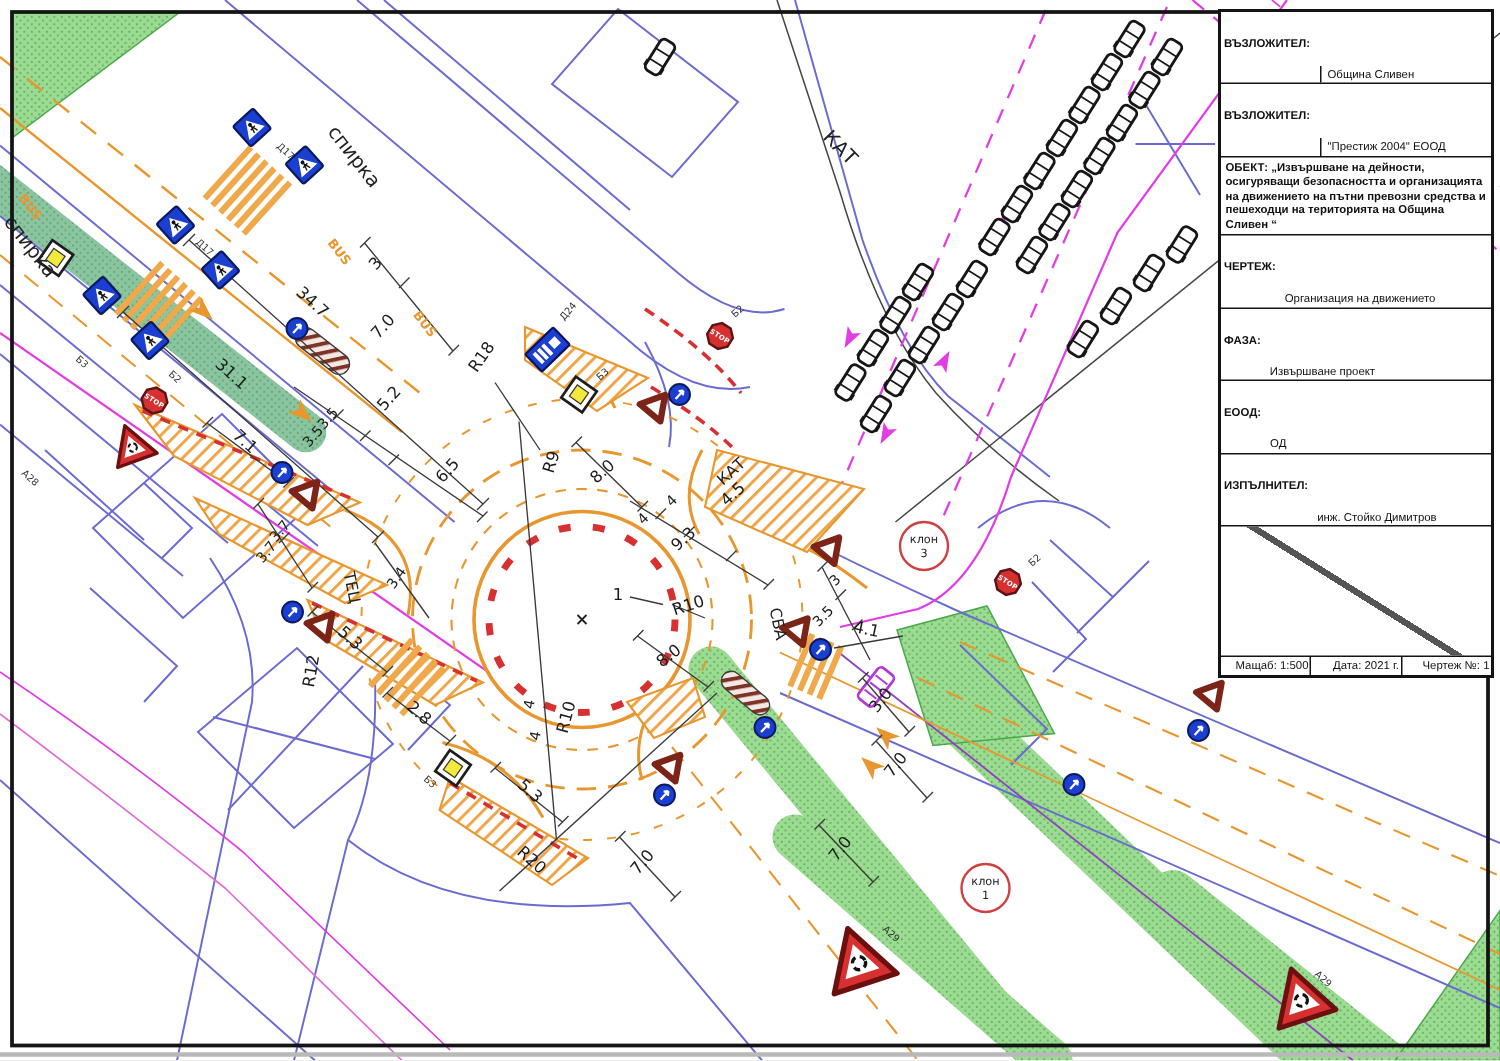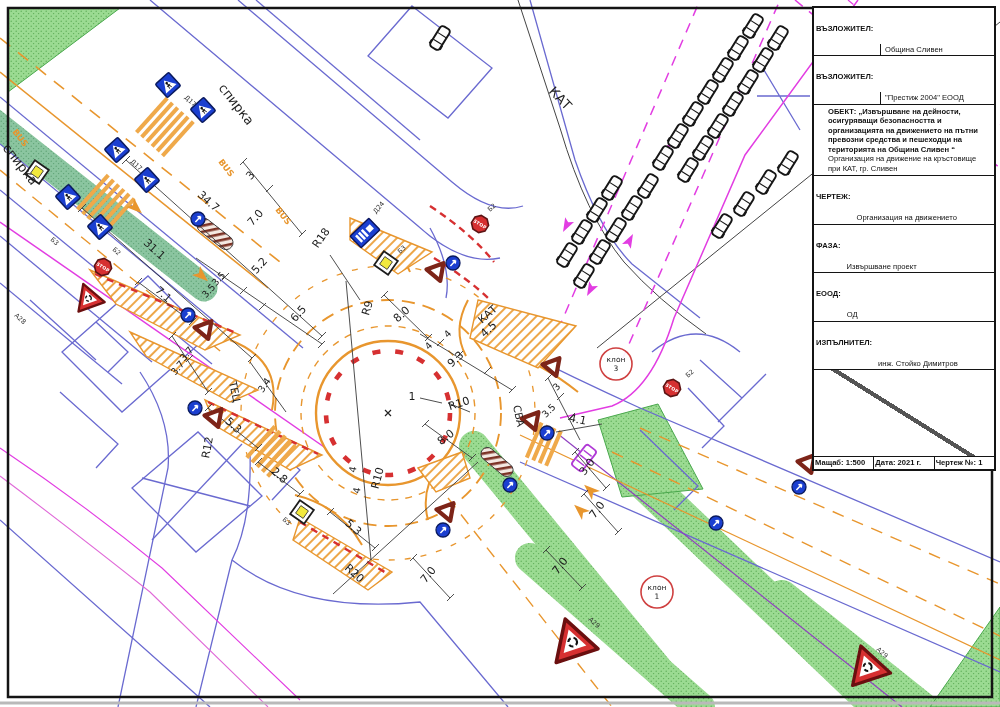--- a/index.html
+++ b/index.html
@@ -9,26 +9,26 @@
   svg{position:absolute;left:0;top:0;}
   
   #tblock{position:absolute;left:812px;top:6px;width:180px;background:#fff;
           border:2px solid #141414;font-family:"Liberation Sans",sans-serif;
           font-size:7.6px;line-height:1.25;color:#111;z-index:5;}
   #tblock .row{display:flex;border-bottom:1.5px solid #141414;}
   #tblock .row:last-child{border-bottom:none;}
   #tblock .lab{font-weight:bold;padding:16px 2px;white-space:nowrap;}
   #tblock .val{padding:1px 4px;flex:1;margin-top:36px;}
   #tblock .split{border-left:1.5px solid #141414;}
-  #tblock .obj{display:block;padding:2px 14px;border-bottom:1.5px solid #141414;}
+  #tblock .obj{display:block;padding:2px 3px;border-bottom:1.5px solid #141414;}
   #tblock .obj b{display:inline;}
   #tblock .empty{height:86px;border-bottom:1.5px solid #141414;position:relative;}
   #tblock .empty .diag{position:absolute;left:0;top:0;width:100%;height:100%;
      background:linear-gradient(32deg,transparent 48.5%,#555 48.5%,#555 51%,transparent 51%);}
-  #tblock .brow{display:flex;text-align:left;font-weight:bold;}
+  #tblock .brow{display:flex;text-align:right;}
   #tblock .brow div{flex:1;padding:1px 1px;border-right:1.5px solid #141414;}
   #tblock .brow div:last-child{border-right:none;}
   text{font-family:"DejaVu Sans",sans-serif;}
   .dim{font-size:11px;fill:#1c1c1c;}
   .dimS{font-size:9.5px;fill:#1c1c1c;}
   .street{font-size:13px;fill:#222;}
   .streetS{font-size:10.5px;fill:#222;}
   .bus{font-size:8.5px;font-weight:bold;fill:#e8962e;}
   .ref{font-size:6.5px;fill:#333;}
   .stoptxt{font-size:4.6px;font-weight:bold;fill:#fff;letter-spacing:.2px;}
@@ -462,21 +462,20 @@
     <div class="lab" style="width:62px">ВЪЗЛОЖИТЕЛ:</div>
     <div class="val split">Община Сливен</div>
   </div>
   <div class="row">
     <div class="lab" style="width:62px">ВЪЗЛОЖИТЕЛ:</div>
     <div class="val split">"Престиж 2004" ЕООД</div>
   </div>
   <div class="obj">
     <b>ОБЕКТ:</b>
     <b>„Извършване на дейности, осигуряващи безопасността и организацията на движението на пътни превозни средства и пешеходци на територията на Община Сливен “</b><br>
-    <span>Организация на движение на кръстовище при КАТ, гр. Сливен</span>
   </div>
   <div class="row">
     <div class="lab">ЧЕРТЕЖ:</div>
     <div class="val">Организация на движението</div>
   </div>
   <div class="row">
     <div class="lab">ФАЗА:</div>
     <div class="val">Извършване проект</div>
   </div>
   <div class="row">

